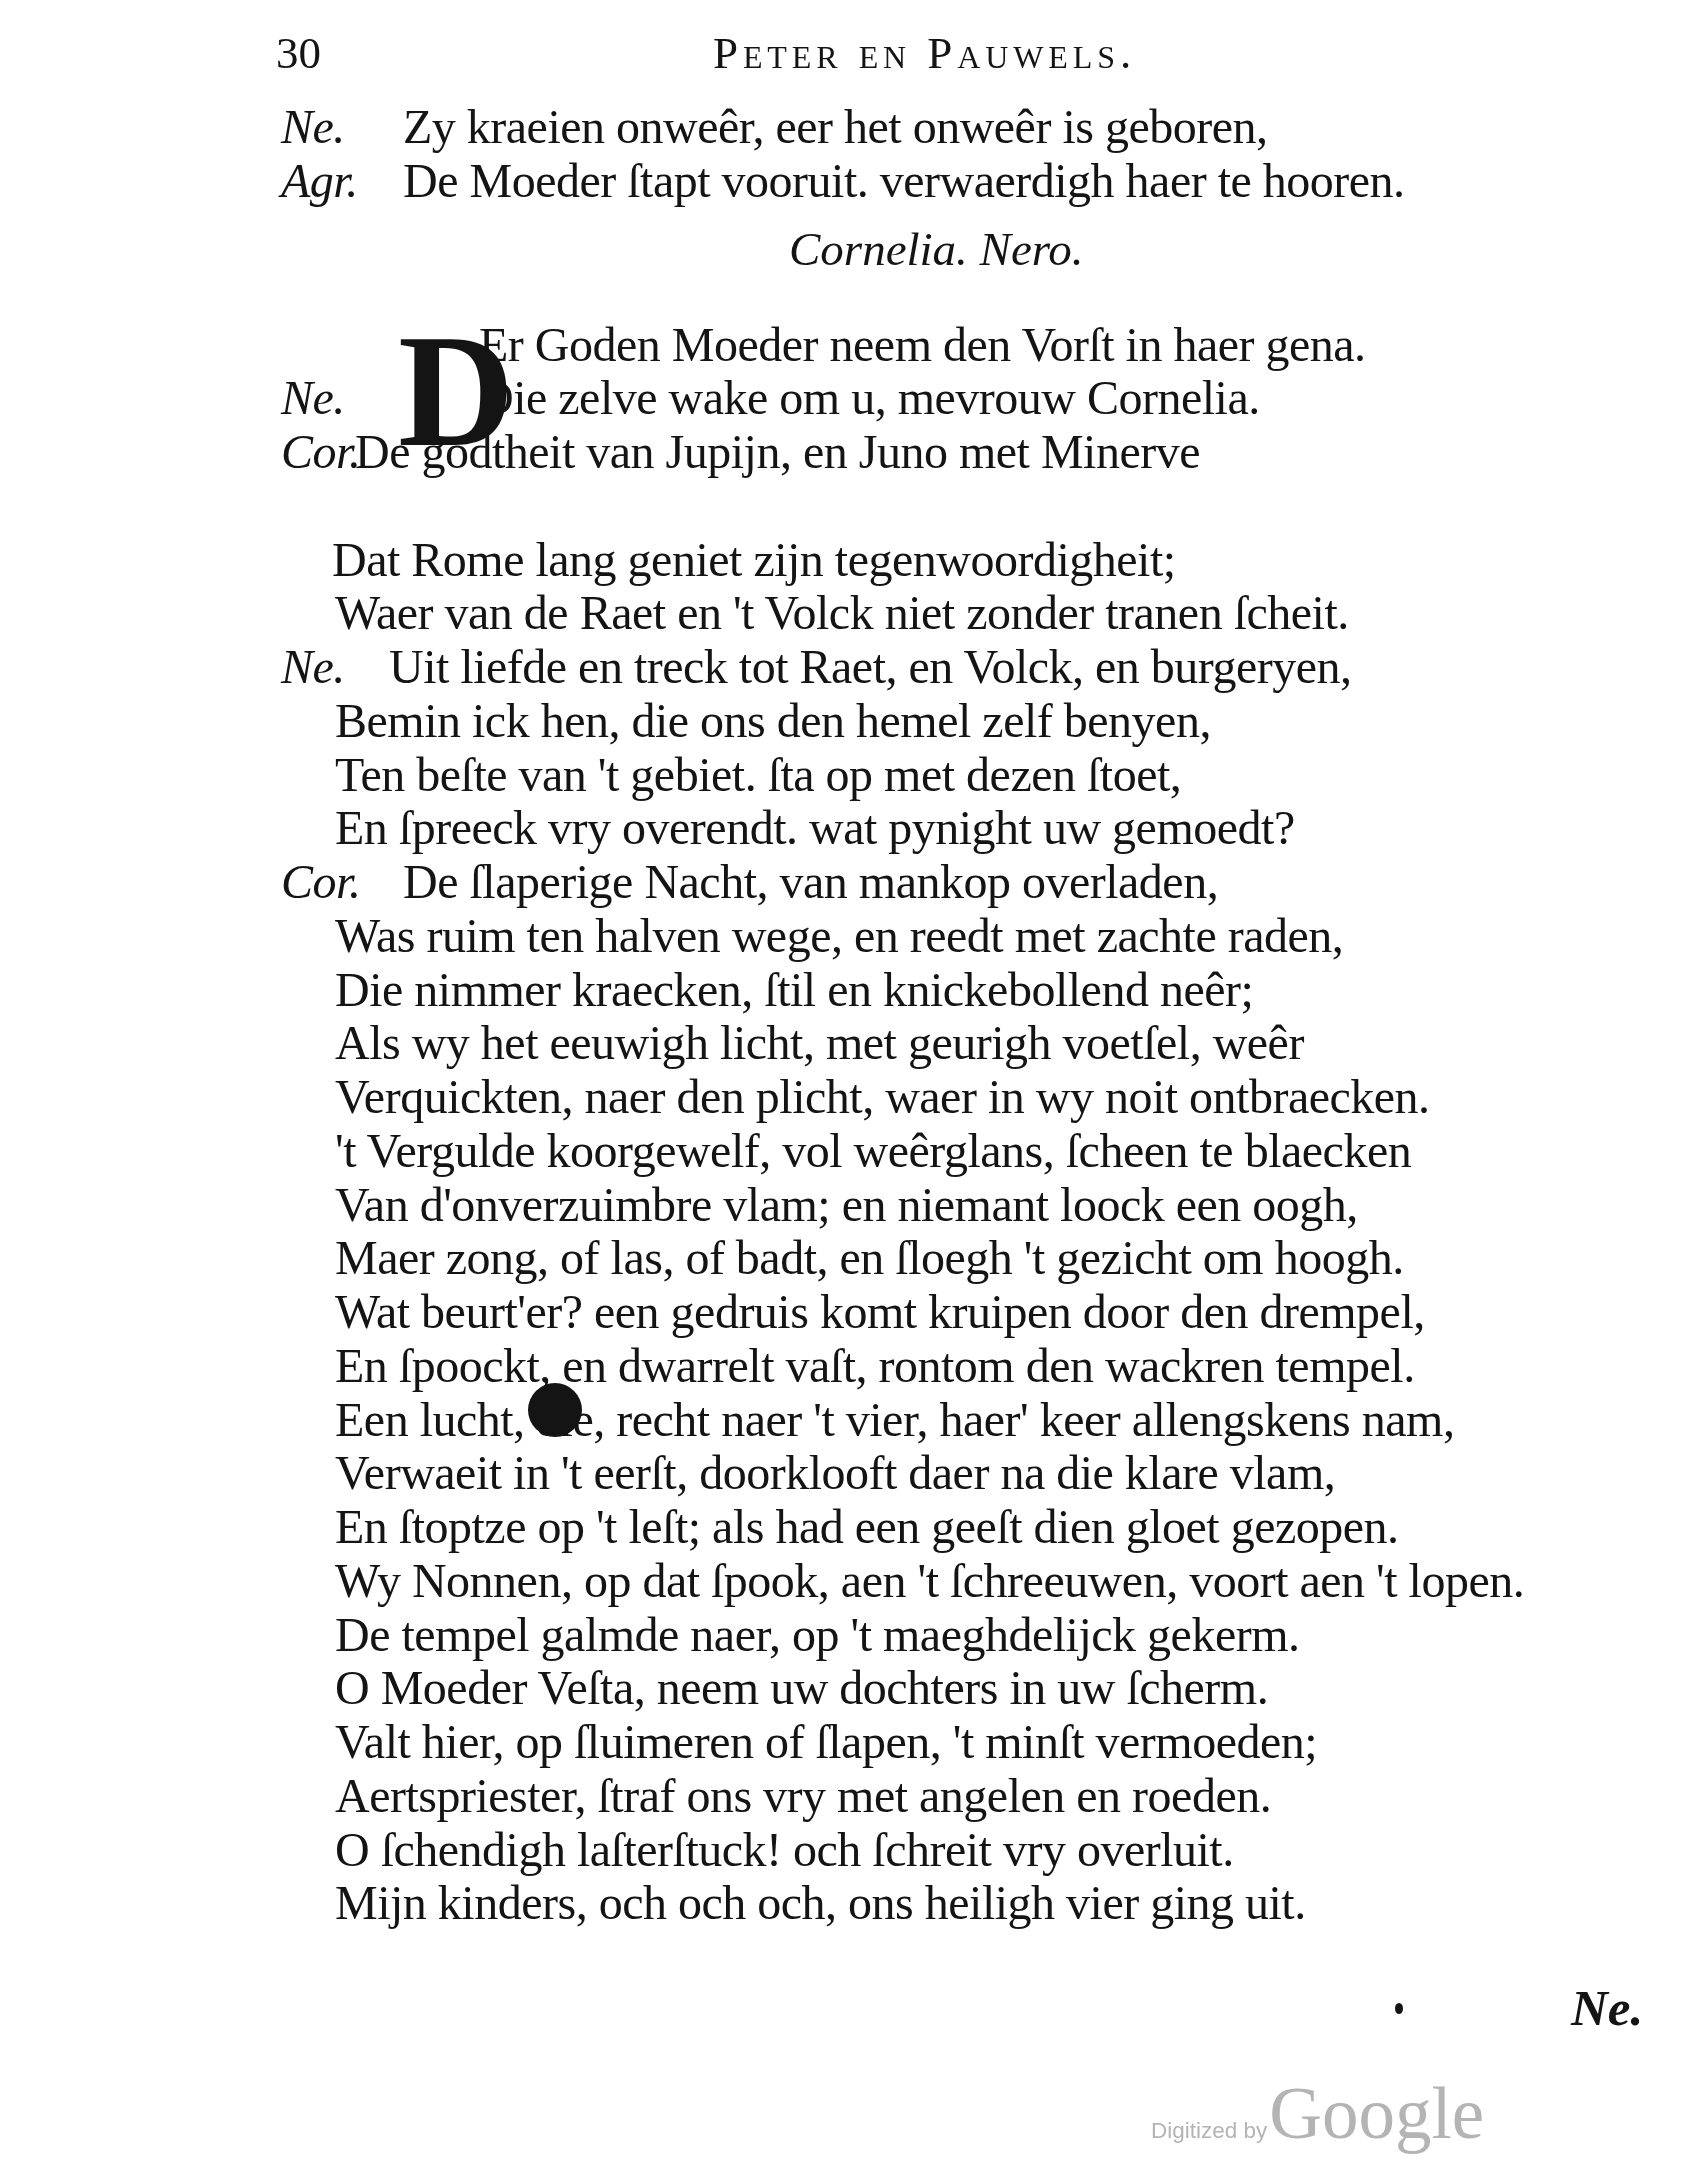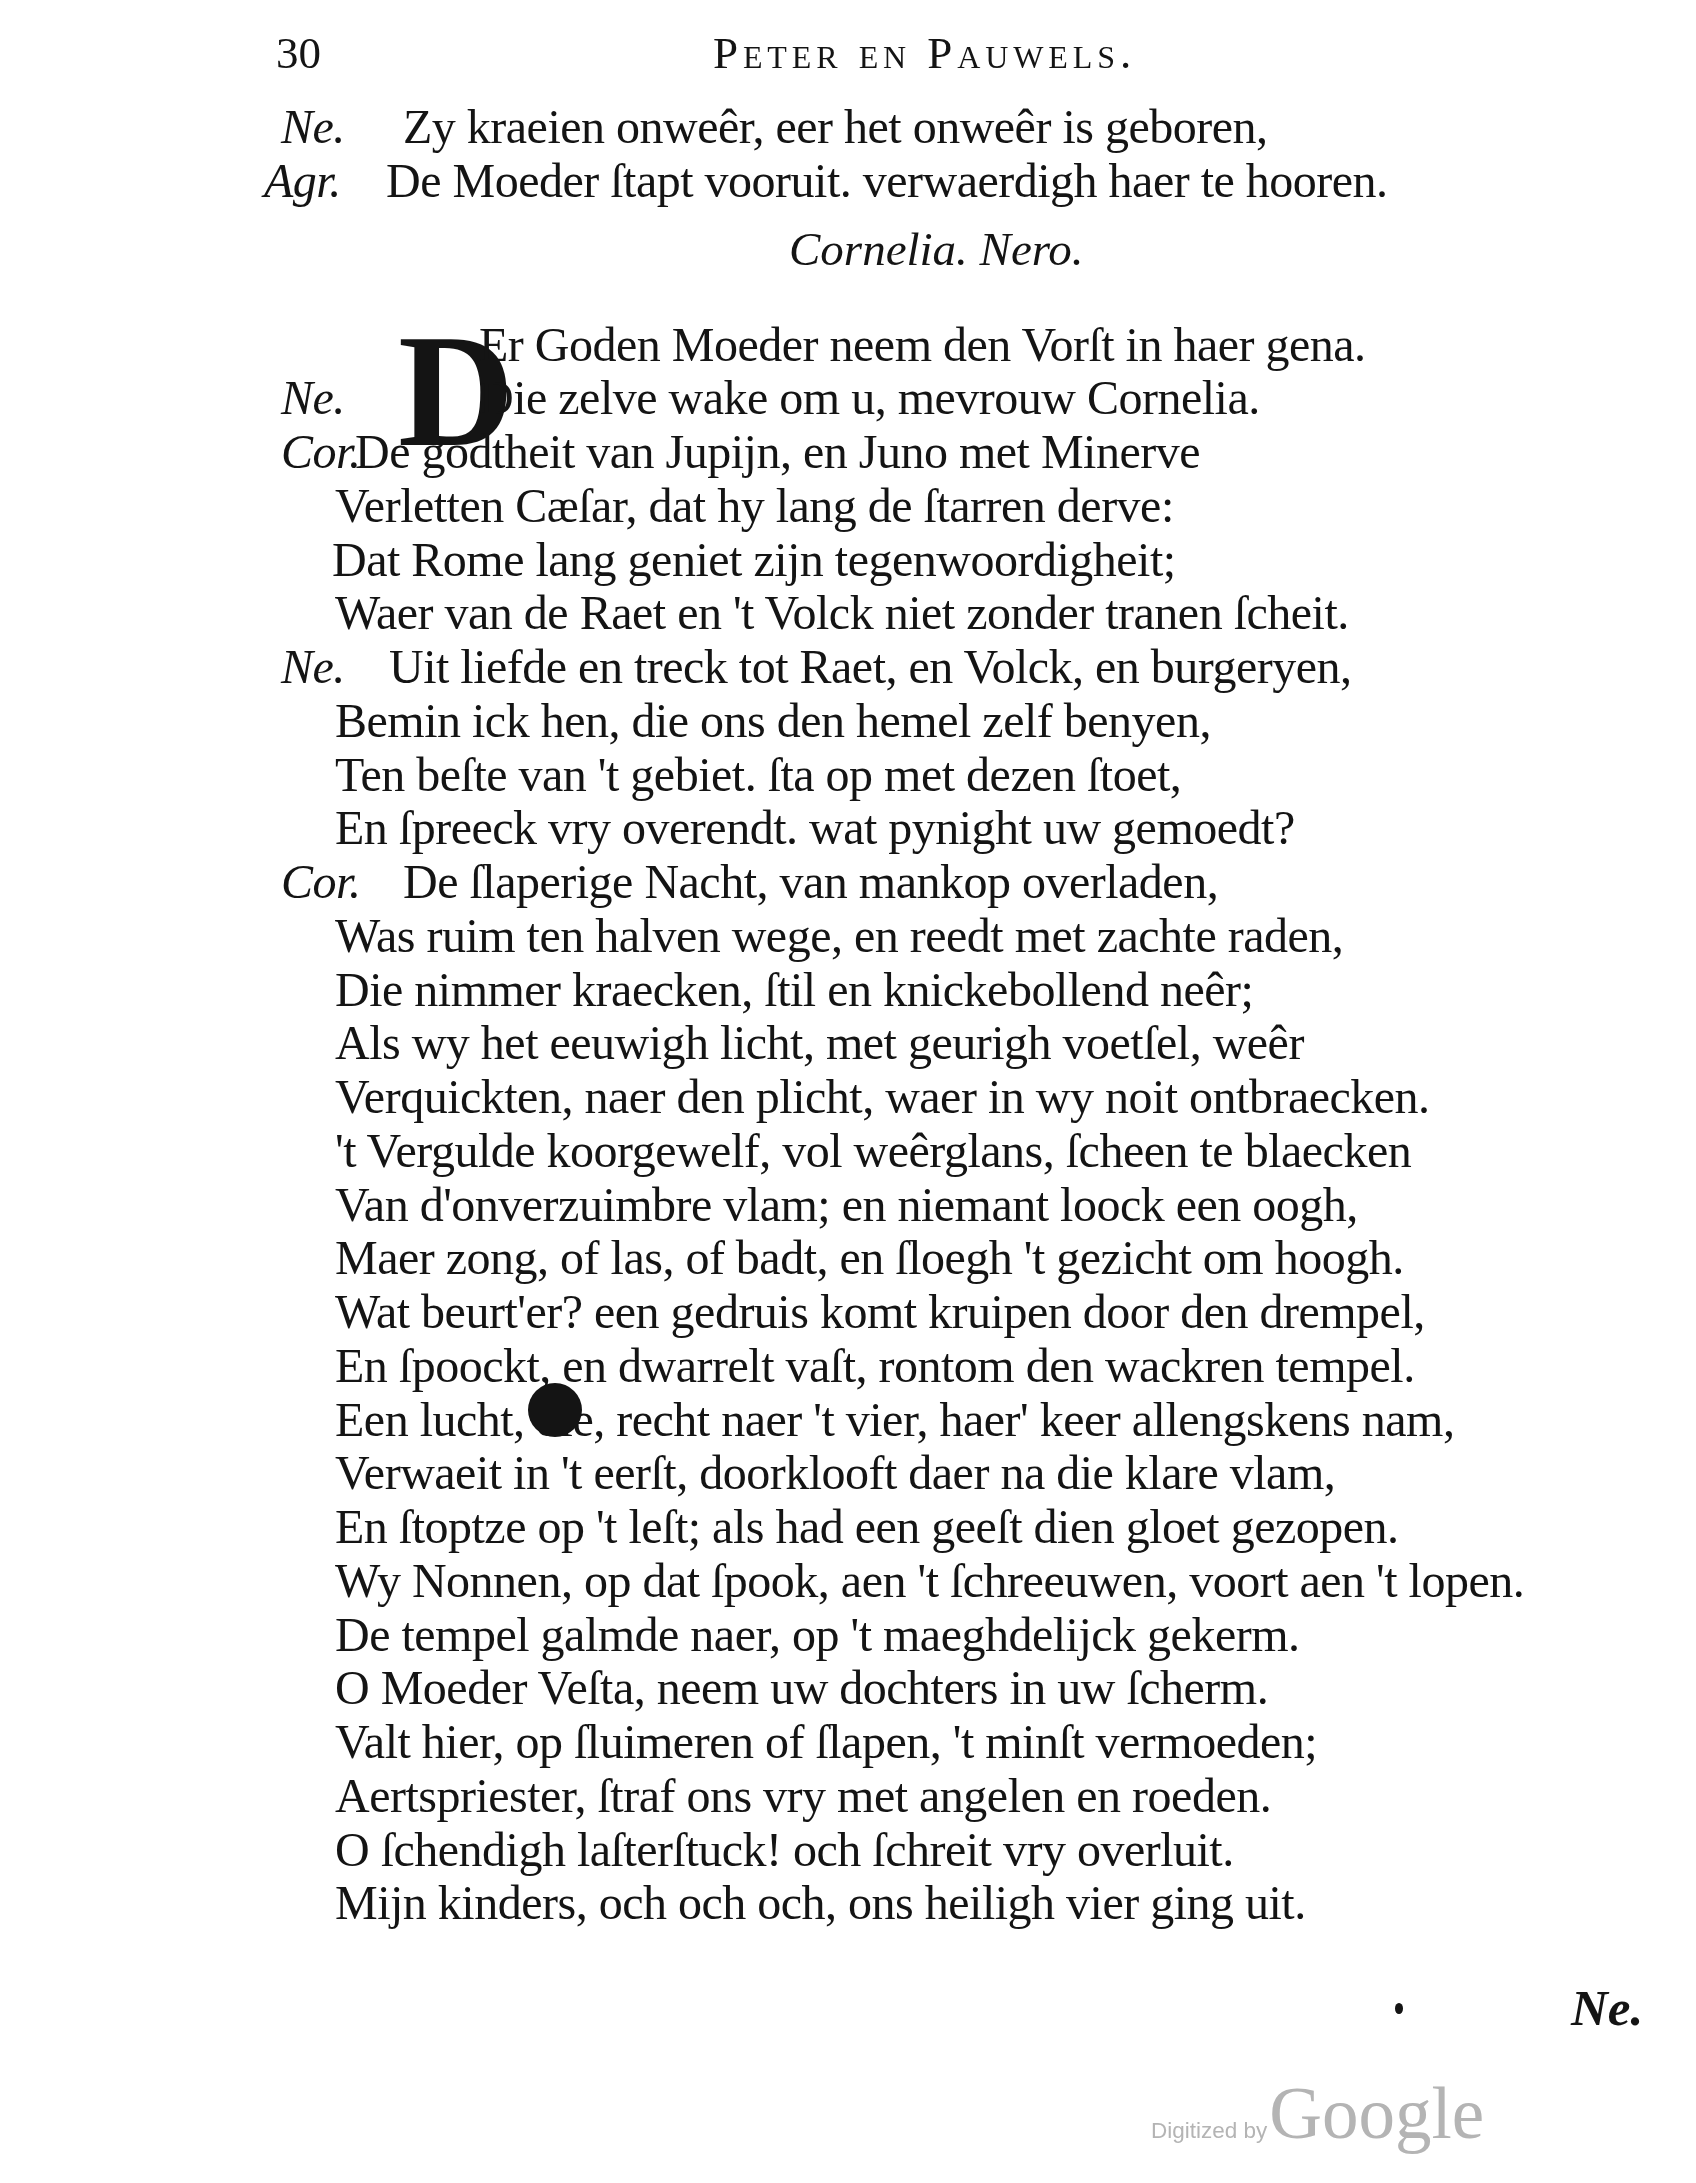--- a/index.html
+++ b/index.html
@@ -26,38 +26,37 @@
 <div class="page">
 
   <div class="header">
     <span class="pgnum">30</span>
     <span class="running">Peter en Pauwels.</span>
   </div>
 
   <div class="line" style="left:281px;top:100px;">
     <span class="spk">Ne.</span><span class="txt" style="margin-left:122px">Zy kraeien onweêr, eer het onweêr is geboren,</span>
   </div>
-  <div class="line" style="left:264px;top:154px;text-align:center;">
+  <div class="line" style="left:281px;top:154px;text-align:center;">
     <span class="spk">Agr.</span><span class="txt" style="margin-left:122px">De Moeder ſtapt vooruit. verwaerdigh haer te hooren.</span>
   </div>
 
   <div class="scene">Cornelia. Nero.</div>
 
   <div class="dropcap">D</div>
 
   <div class="line" style="left:479px;top:318px;">
     <span class="txt">Er Goden Moeder neem den Vorſt in haer gena.</span>
   </div>
   <div class="line" style="left:281px;top:371px;">
     <span class="spk">Ne.</span><span class="txt" style="margin-left:198px">Die zelve wake om u, mevrouw Cornelia.</span>
   </div>
   <div class="line" style="left:281px;top:425px;">
     <span class="spk">Cor.</span><span class="txt" style="margin-left:74px">De godtheit van Jupijn, en Juno met Minerve</span>
   </div>
-  <div class="line" style="left:335px;top:479px;"><span class="txt">Verletten Cæſar, dat hy lang de ſtarren derve:</span></div>
   <div class="line" style="left:332px;top:533px;"><span class="txt">Dat Rome lang geniet zijn tegenwoordigheit;</span></div>
   <div class="line" style="left:335px;top:586px;"><span class="txt">Waer van de Raet en 't Volck niet zonder tranen ſcheit.</span></div>
   <div class="line" style="left:281px;top:640px;">
     <span class="spk">Ne.</span><span class="txt" style="margin-left:108px">Uit liefde en treck tot Raet, en Volck, en burgeryen,</span>
   </div>
   <div class="line" style="left:335px;top:694px;"><span class="txt">Bemin ick hen, die ons den hemel zelf benyen,</span></div>
   <div class="line" style="left:335px;top:748px;"><span class="txt">Ten beſte van 't gebiet. ſta op met dezen ſtoet,</span></div>
   <div class="line" style="left:335px;top:801px;"><span class="txt">En ſpreeck vry overendt. wat pynight uw gemoedt?</span></div>
   <div class="line" style="left:281px;top:855px;">
     <span class="spk">Cor.</span><span class="txt" style="margin-left:122px">De ſlaperige Nacht, van mankop overladen,</span>

